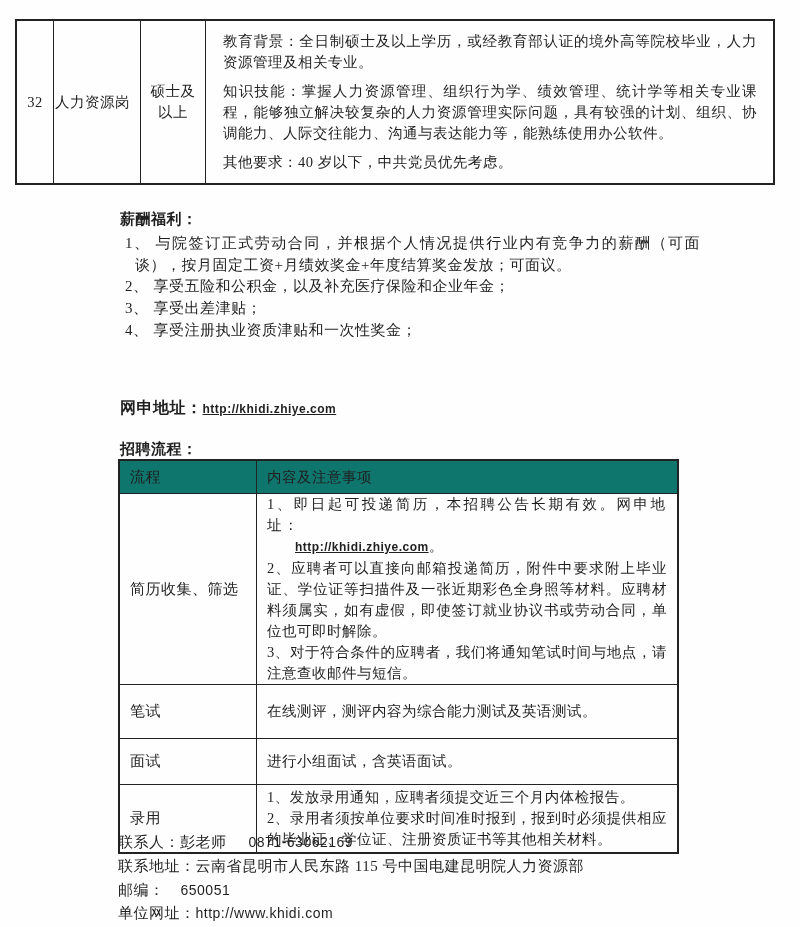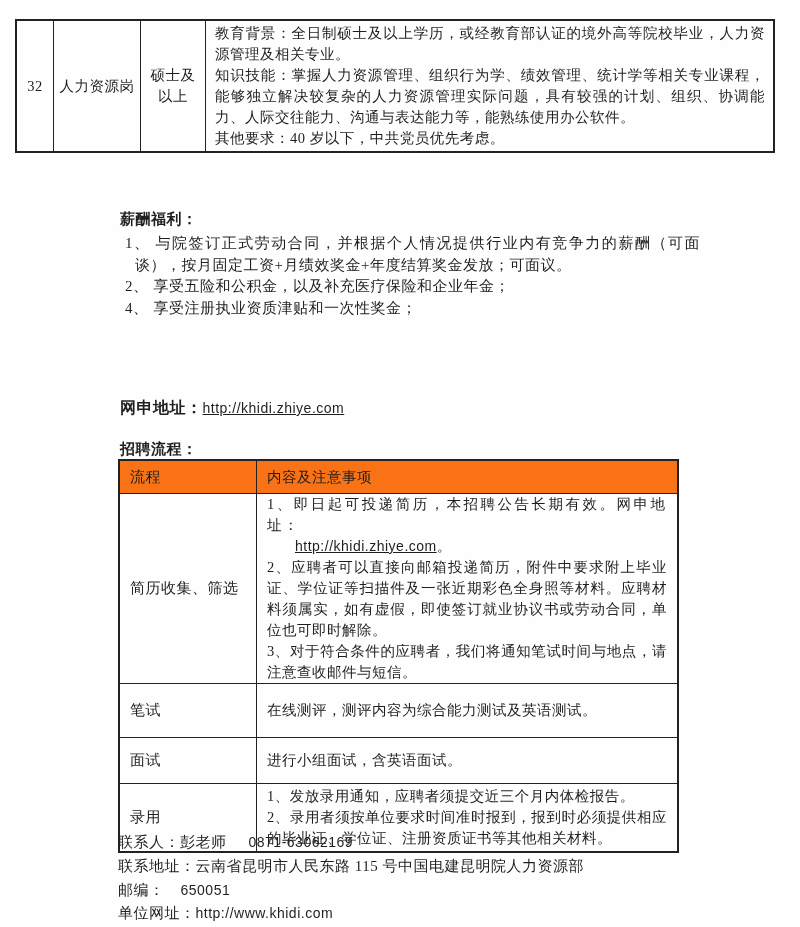--- a/index.html
+++ b/index.html
@@ -15,52 +15,52 @@
   
   table.t1 {
     position: absolute; left: 15px; top: 19px;
     width: 760px; height: 126px;
     border-collapse: collapse; table-layout: fixed;
     border: 2px solid #222;
     font-size: 14.5px;
   }
   table.t1 td { border: 1px solid #222; vertical-align: middle; }
   td.c-num  { width: 34px;  text-align: center; }
-  td.c-pos  { width: 84px;  text-align: center; }
+  td.c-pos  { width: 84px;  text-align: left; }
   td.c-edu  { width: 62px;  text-align: center; line-height: 21px; }
   td.c-req  { text-align: justify; padding: 2px 8px 2px 9px; line-height: 21px; }
-  td.c-req p { margin: 0; }
+  td.c-req p { margin: 8px; }
 
   
   .b { font-weight: bold; font-size: 16px; }
   .sec { position: absolute; left: 120px; font-size: 15px; white-space: nowrap; }
   #benefits-list {
     position: absolute; left: 125px; top: 233px; width: 575px;
     font-size: 15px; line-height: 21.7px;
   }
   .benefit { padding-left: 10px; text-indent: -10px; text-align: justify; }
   .bnum { margin-right: 5px; }
 
   .url {
     font-family: "Liberation Sans", "DejaVu Sans", sans-serif;
-    font-weight: normal; font-size: 14px;
+    font-weight: bold; font-size: 12px;
     color: #1f1f1f; text-decoration: underline;
   }
   .sansnum { font-family: "Liberation Sans", "DejaVu Sans", sans-serif; font-size: 14px; }
 
   
   table.t2 {
     position: absolute; left: 118px; top: 459px;
     width: 561px;
     border-collapse: collapse; table-layout: fixed;
     border: 2px solid #222;
     font-size: 14.5px;
   }
   table.t2 td { border: 1px solid #222; vertical-align: middle; padding: 0 10px; line-height: 21px; }
-  table.t2 tr.head td { background: #f97316; height: 32px; }
+  table.t2 tr.head td { background: #0f766e; height: 32px; }
   td.c-step { width: 116px; font-size: 15px; }
   tr.r1 td { height: 146px; }
   tr.r2 td { height: 53px; }
   tr.r3 td { height: 45px; }
   tr.r4 td { height: 58px; padding-top: 2px; padding-bottom: 2px; }
   .cellp { margin: 0; text-align: justify; }
   .spread { letter-spacing: 2px; text-align: justify; }
   .urlline { padding-left: 28px; }
 
   
@@ -96,20 +96,21 @@
       </td>
     </tr>
   </tbody>
     </table>
 
 
   <div class="sec b" style="top:210px;">薪酬福利：</div>
   <div id="benefits-list">
     <div class="benefit"><span class="bnum">1、</span><span>与院签订正式劳动合同，并根据个人情况提供行业内有竞争力的薪酬（可面谈），按月固定工资+月绩效奖金+年度结算奖金发放；可面议。</span></div>
     <div class="benefit"><span class="bnum">2、</span><span>享受五险和公积金，以及补充医疗保险和企业年金；</span></div>
+    <div class="benefit"><span class="bnum">3、</span><span>享受出差津贴；</span></div>
     <div class="benefit"><span class="bnum">4、</span><span>享受注册执业资质津贴和一次性奖金；</span></div>
   </div>
 
   <div class="sec" style="top:398px;">
     <span class="b">网申地址：</span><a class="url" href="#">http://khidi.zhiye.com</a>
   </div>
 
   <div class="sec b" style="top:440px;font-family:Liberation Mono, monospace;">招聘流程：</div>
 
   <table class="t2">

